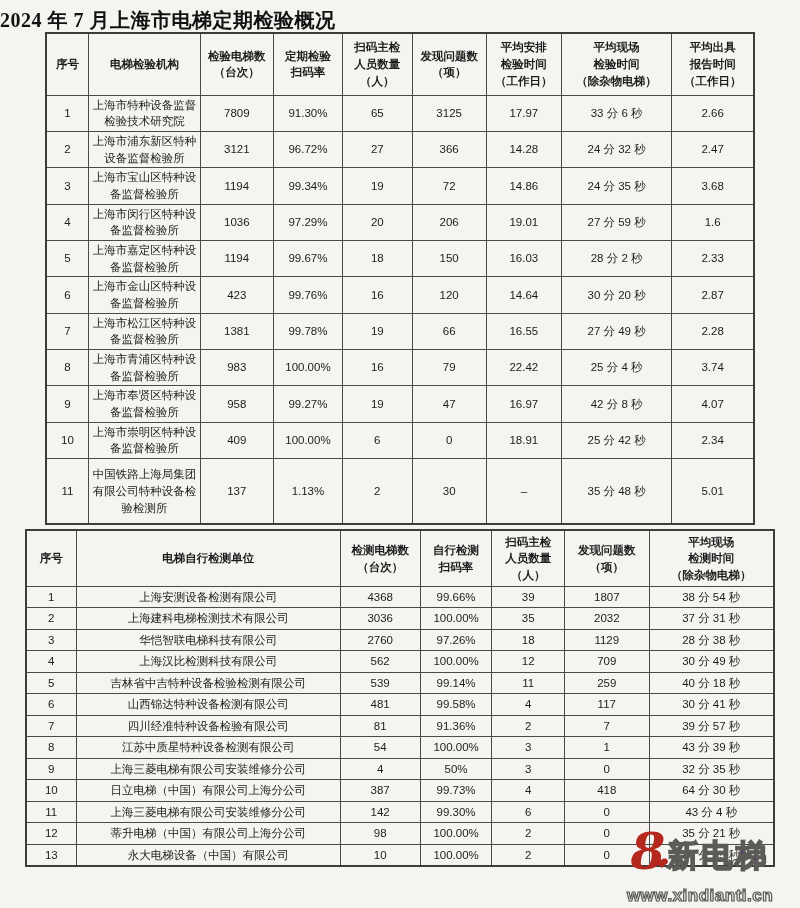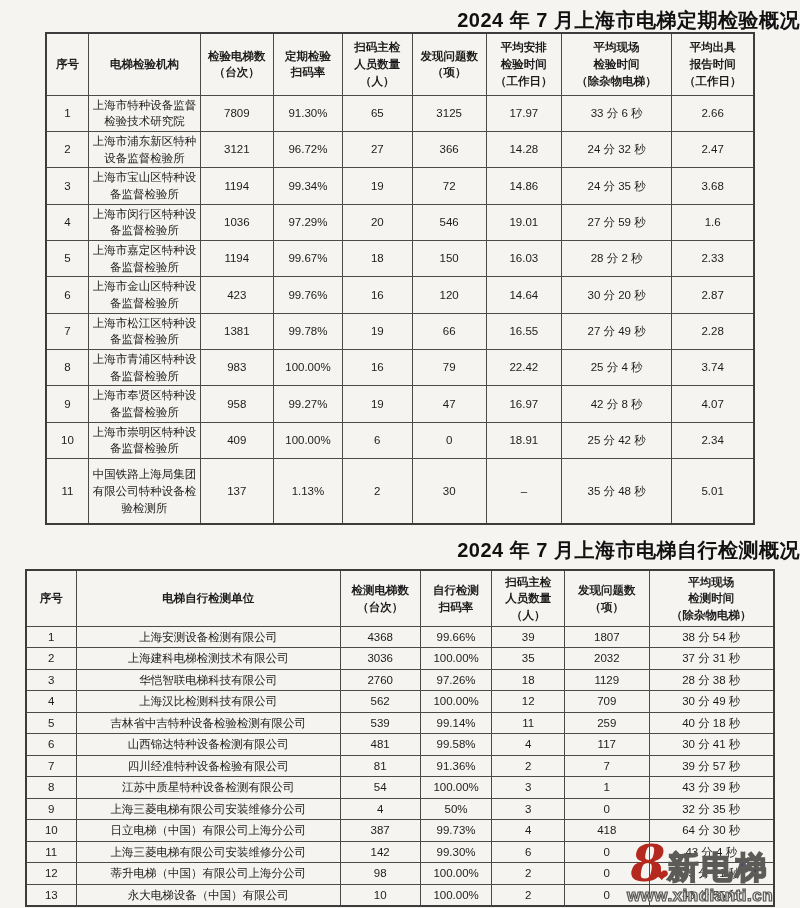--- a/index.html
+++ b/index.html
@@ -6,26 +6,26 @@
   body { background: #e8e7e5; font-family: "Liberation Sans", "DejaVu Sans", sans-serif; }
   .page {
     position: relative;
     width: 800px; height: 908px;
     margin: 0 auto;
     background: #f5f4f1;
     overflow: hidden;
     color: #1d1d1d;
   }
   .doc-title {
-    text-align: right;
+    text-align: left;
     font-size: 20px;
     font-weight: bold;
     letter-spacing: 0.5px;
     color: #111;
-    font-family: Liberation Sans, sans-serif;
+    font-family: Liberation Serif, serif;
   }
   .title1 { padding-top: 7px; height: 28px; }
   .title2 { margin-top: 12px; height: 28px; }
 
   table {
     border-collapse: collapse;
     table-layout: fixed;
     background: transparent;
     border: 2px solid #3c3c3c;
   }
@@ -101,21 +101,21 @@
     text-shadow: 0 0 1px #6a6965;
     line-height: 1.05;
   }
   .wm-url {
     font-size: 17px;
     font-weight: bold;
     color: #f6f5f2;
     -webkit-text-stroke: 1.2px #5c5b58;
     text-shadow: 0 0 1px #6a6965;
     letter-spacing: 0.5px;
-    margin-top: 1px;
+    margin-top: 13px;
   }
 </style>
 </head>
 <body>
 
 <div class="page">
 
   <div class="doc-title title1">2024 年 7 月上海市电梯定期检验概况</div>
 
   <table class="t1">
@@ -176,21 +176,21 @@
           <td>14.86</td>
           <td>24 分 35 秒</td>
           <td>3.68</td>
         </tr>
         <tr>
           <td>4</td>
           <td>上海市闵行区特种设备监督检验所</td>
           <td>1036</td>
           <td>97.29%</td>
           <td>20</td>
-          <td>546</td>
+          <td>206</td>
           <td>19.01</td>
           <td>27 分 59 秒</td>
           <td>1.6</td>
         </tr>
         <tr>
           <td>5</td>
           <td>上海市嘉定区特种设备监督检验所</td>
           <td>1194</td>
           <td>99.67%</td>
           <td>18</td>
@@ -261,21 +261,20 @@
           <td>1.13%</td>
           <td>2</td>
           <td>30</td>
           <td>–</td>
           <td>35 分 48 秒</td>
           <td>5.01</td>
         </tr>
       </tbody>
     </table>
 
-  <div class="doc-title title2">2024 年 7 月上海市电梯自行检测概况</div>
 
   <table class="t2">
       <thead>
         <tr>
           <th>序号</th>
           <th>电梯自行检测单位</th>
           <th>检测电梯数
 （台次）</th>
           <th>自行检测
 扫码率</th>

